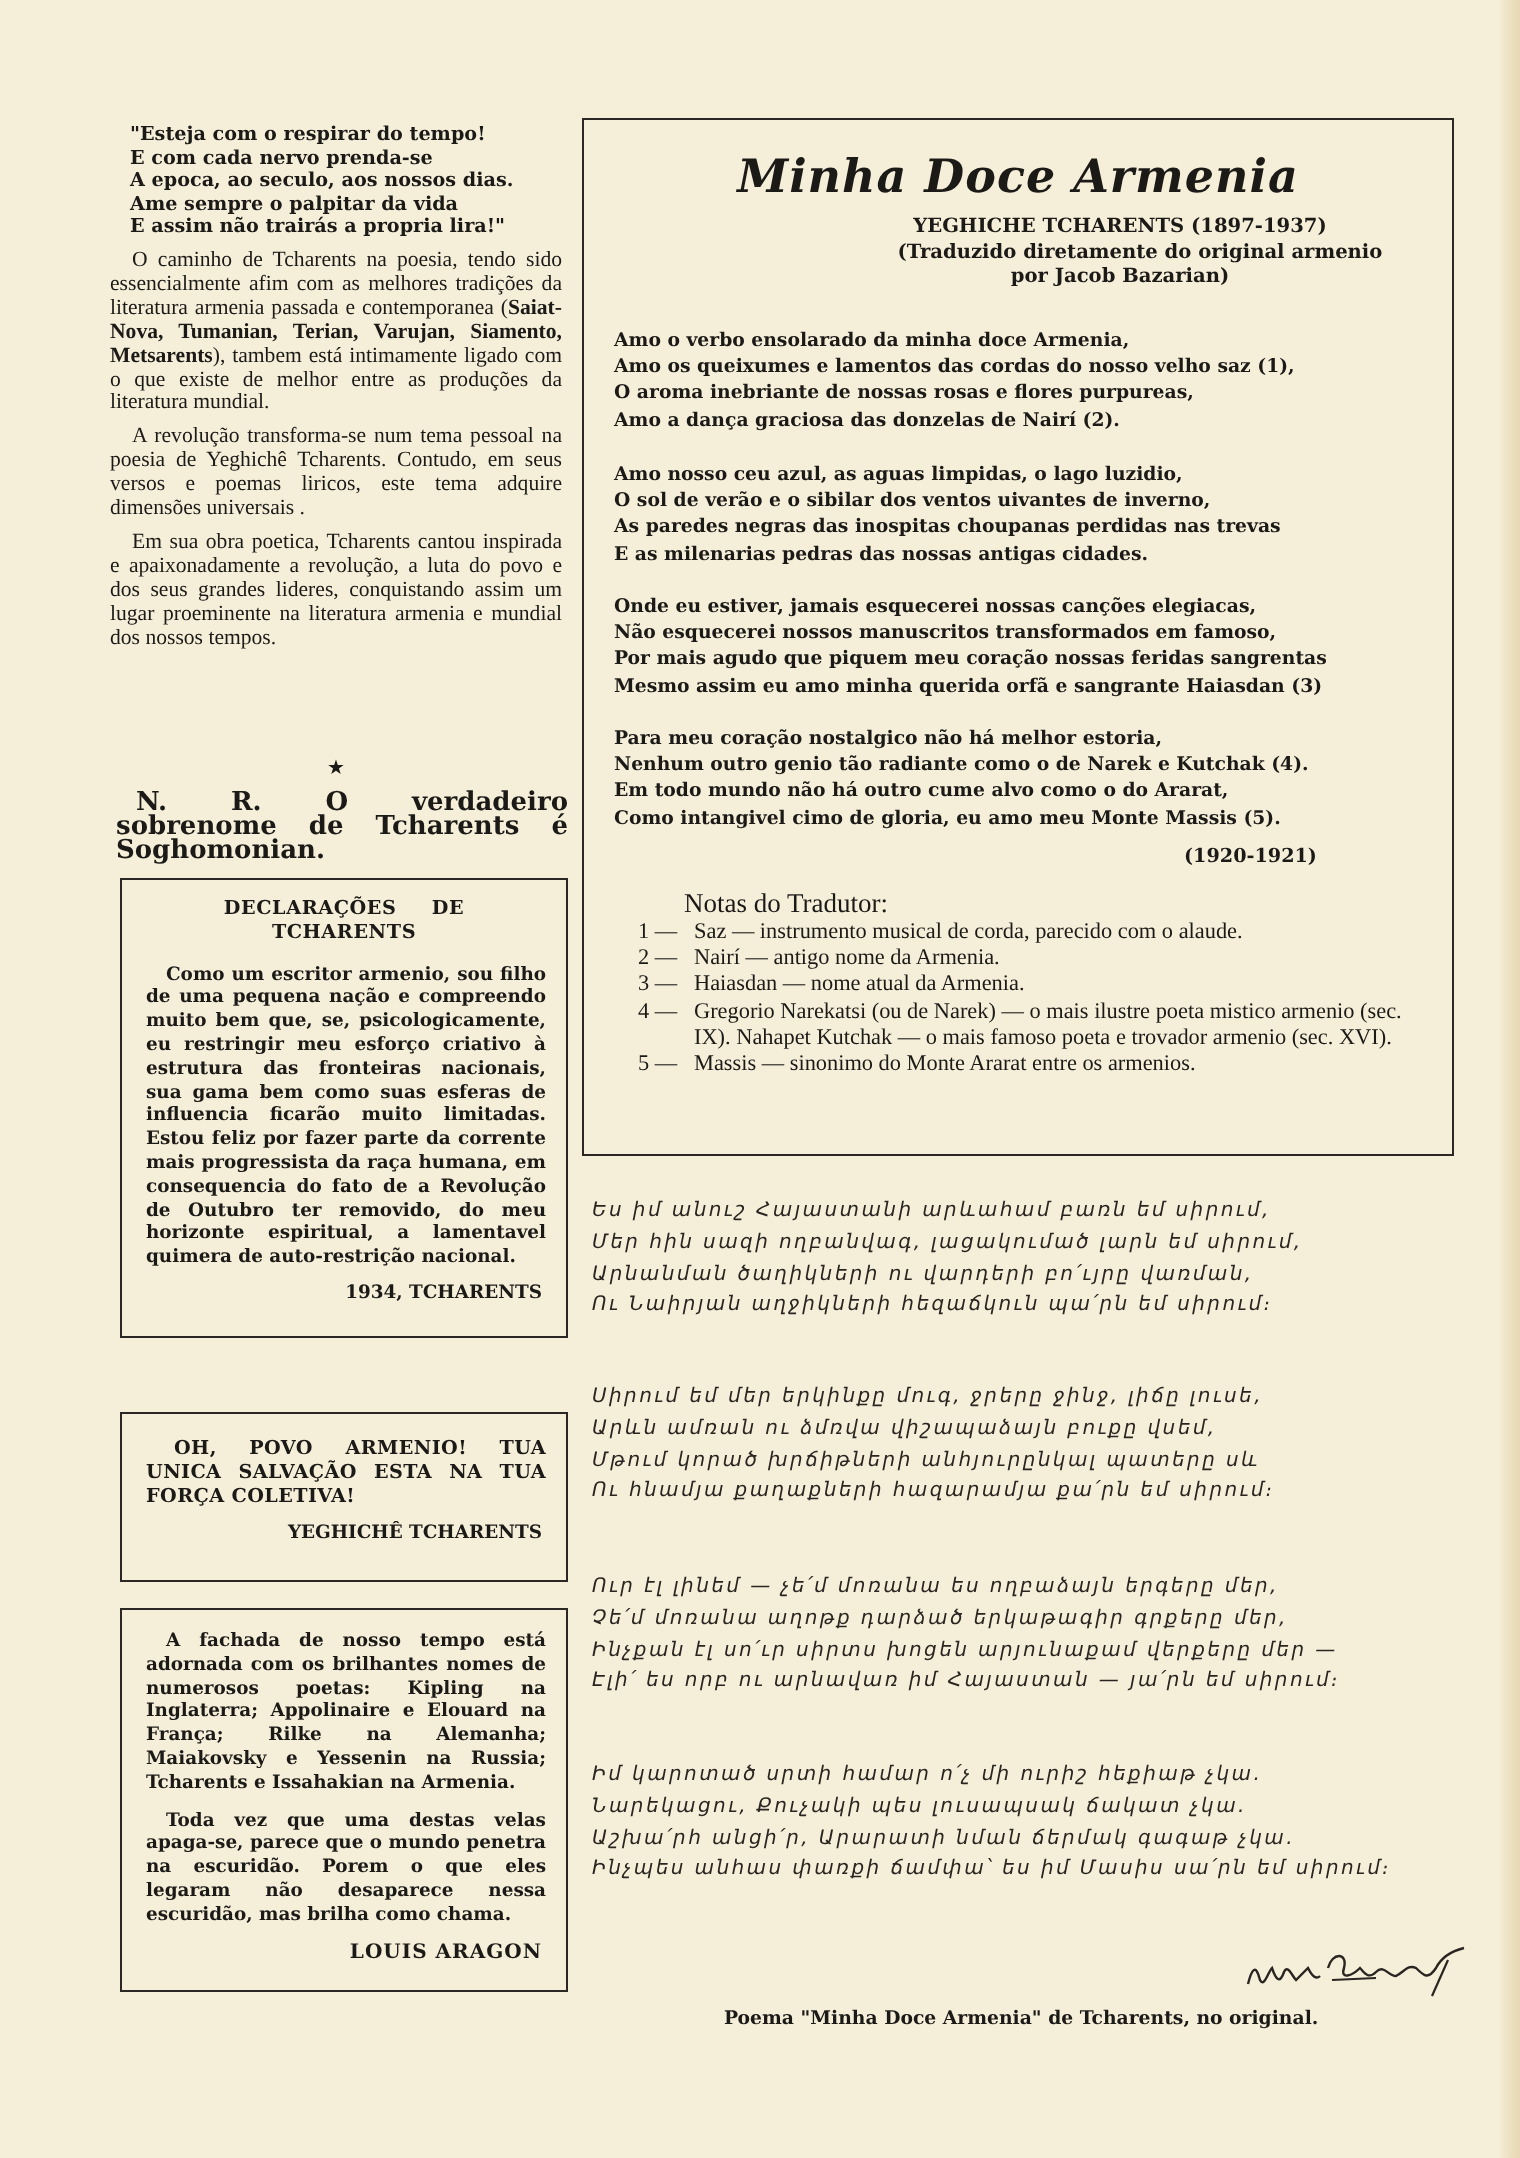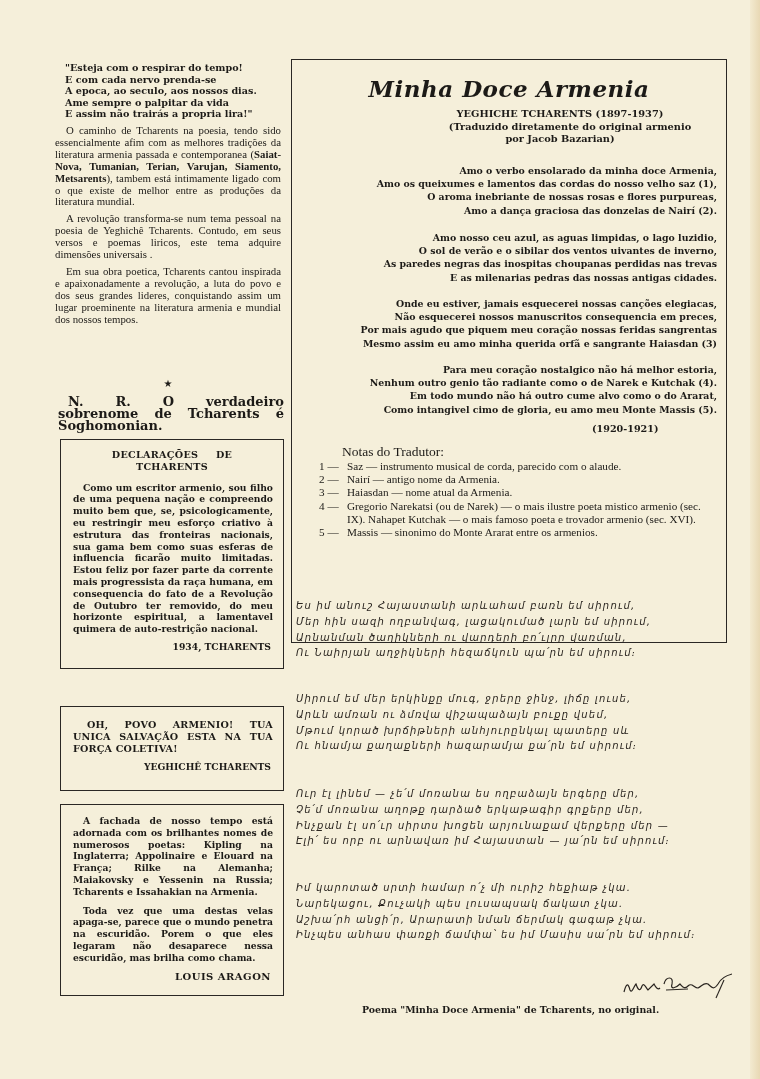--- a/index.html
+++ b/index.html
@@ -51,37 +51,37 @@
     .box-sign {
       text-align: right; font-weight: bold; font-size: 9.2px; line-height: 12px; padding-right: 12px;
     }
     .caps-text {
       font-weight: bold; font-size: 9.6px; line-height: 12px; text-align: justify;
       padding: 0 10px 0 12px; margin-top: 12px; letter-spacing: 0.2px;
     }
 
     
     .poem-box {
-      position: absolute; left: 291px; top: 59px; width: 436px; height: 584px;
+      position: absolute; left: 291px; top: 59px; width: 436px; height: 519px;
       border: 1.5px solid #2a2724; box-sizing: border-box;
     }
     .poem-title {
       position: absolute; top: 15px; left: 0; width: 100%; text-align: center;
       font-family: "DejaVu Serif", serif; font-style: italic; font-weight: bold;
       font-size: 23px; letter-spacing: 0.5px;
     }
     .poem-author {
       position: absolute; top: 48px; left: 16px; width: 100%;
       text-align: center; font-weight: bold; font-size: 9.8px; line-height: 12.5px;
       padding-left: 70px; box-sizing: border-box;
     }
     .poem-author div { white-space: nowrap; }
     .stanza {
       position: absolute; left: 15px; width: 410px;
-      font-weight: bold; font-size: 9.4px; line-height: 13.2px; text-align: right;
+      font-weight: bold; font-size: 9.4px; line-height: 13.2px;
     }
     .stanza div { white-space: nowrap; }
     .poem-date {
       position: absolute; top: 363px; left: 300px;
       font-weight: bold; font-size: 9.6px;
     }
     .notes-title {
       position: absolute; top: 384px; left: 50px;
       font-family: "Liberation Serif", serif; font-size: 13.5px;
     }
@@ -170,21 +170,21 @@
     <div>Amo a dança graciosa das donzelas de Nairí (2).</div>
   </div>
   <div class="stanza" style="top:171px;">
     <div>Amo nosso ceu azul, as aguas limpidas, o lago luzidio,</div>
     <div>O sol de verão e o sibilar dos ventos uivantes de inverno,</div>
     <div>As paredes negras das inospitas choupanas perdidas nas trevas</div>
     <div>E as milenarias pedras das nossas antigas cidades.</div>
   </div>
   <div class="stanza" style="top:237px;">
     <div>Onde eu estiver, jamais esquecerei nossas canções elegiacas,</div>
-    <div>Não esquecerei nossos manuscritos consequencia em preces,</div>
+    <div>Não esquecerei nossos manuscritos transformados em famoso,</div>
     <div>Por mais agudo que piquem meu coração nossas feridas sangrentas</div>
     <div>Mesmo assim eu amo minha querida orfã e sangrante Haiasdan (3)</div>
   </div>
   <div class="stanza" style="top:303px;">
     <div>Para meu coração nostalgico não há melhor estoria,</div>
     <div>Nenhum outro genio tão radiante como o de Narek e Kutchak (4).</div>
     <div>Em todo mundo não há outro cume alvo como o do Ararat,</div>
     <div>Como intangivel cimo de gloria, eu amo meu Monte Massis (5).</div>
   </div>
 

